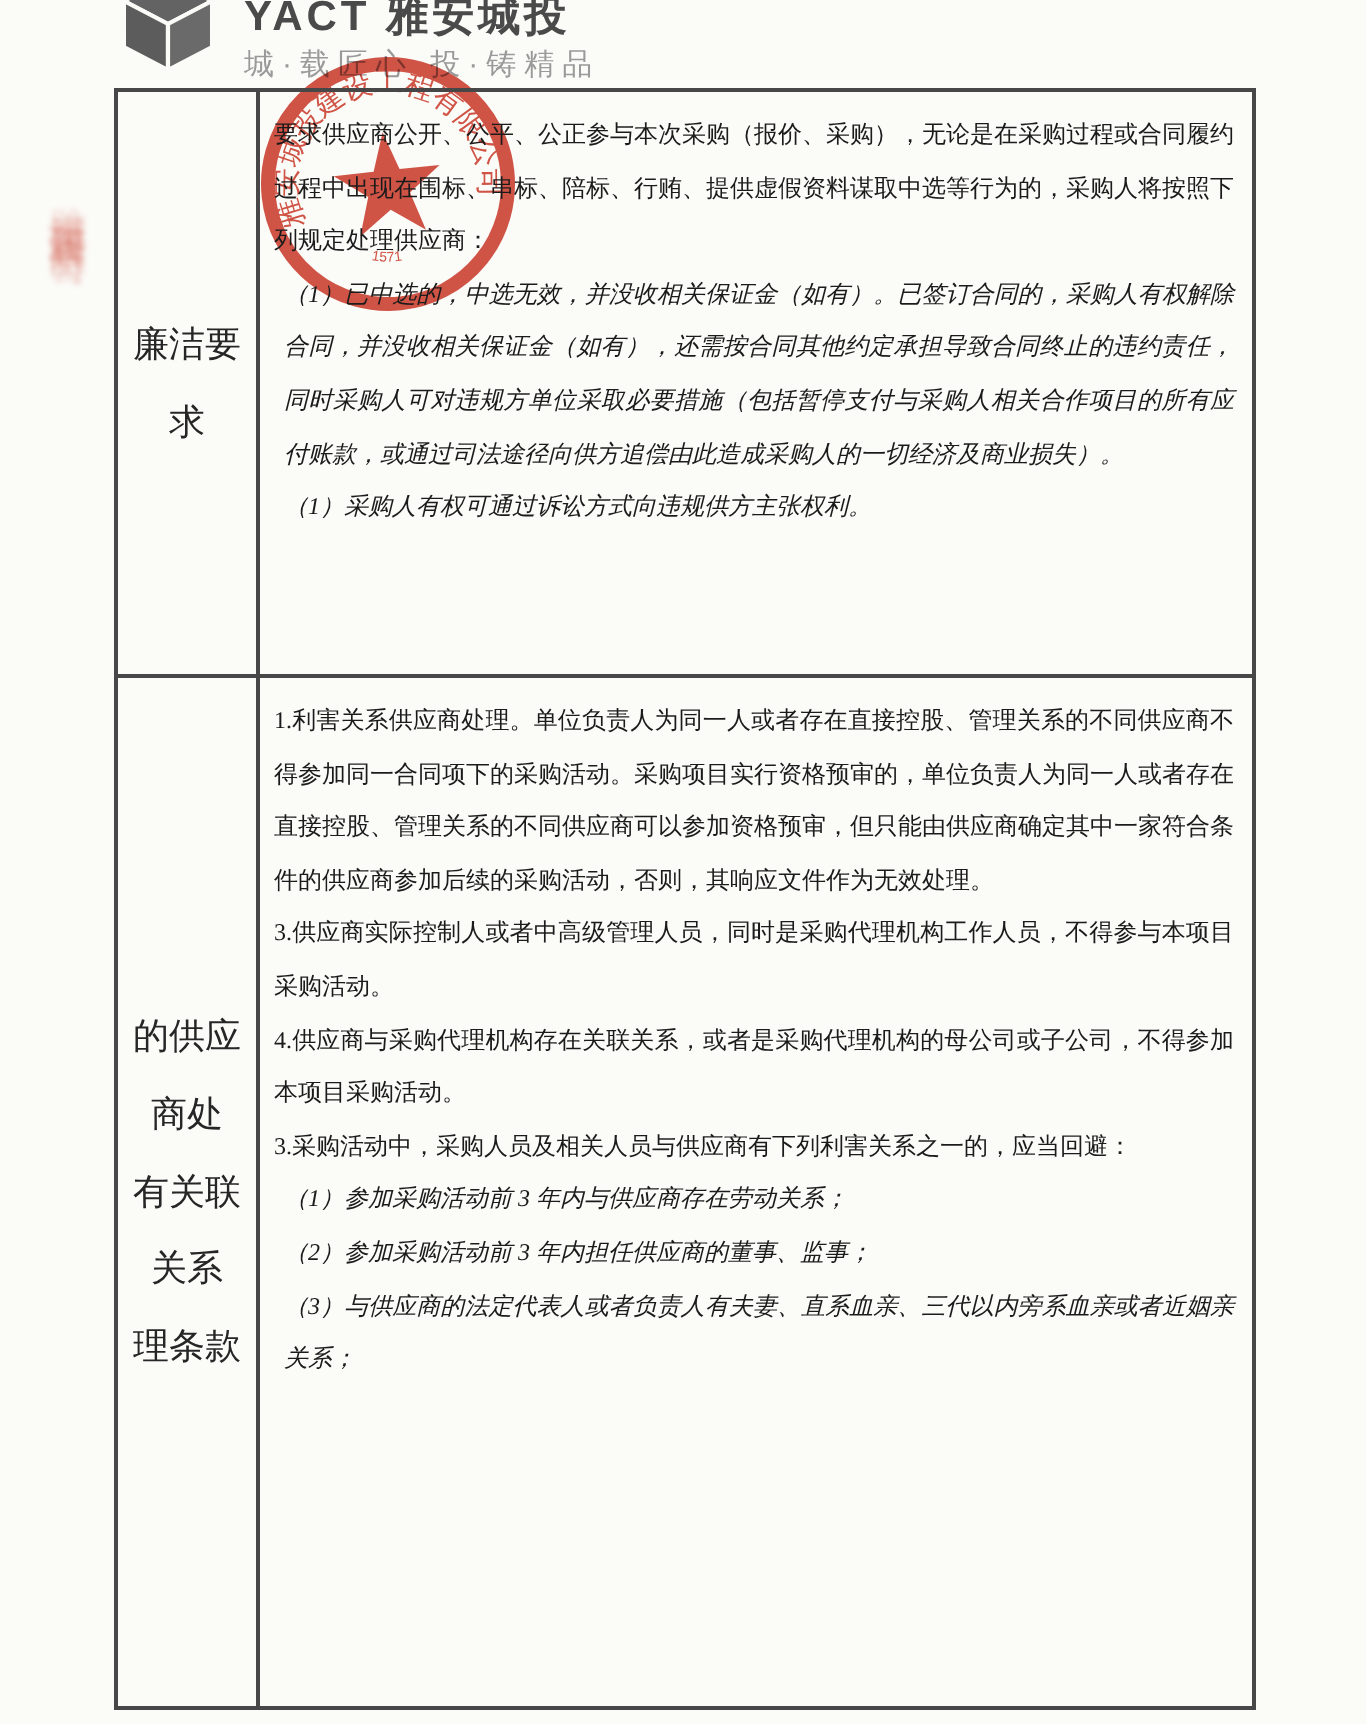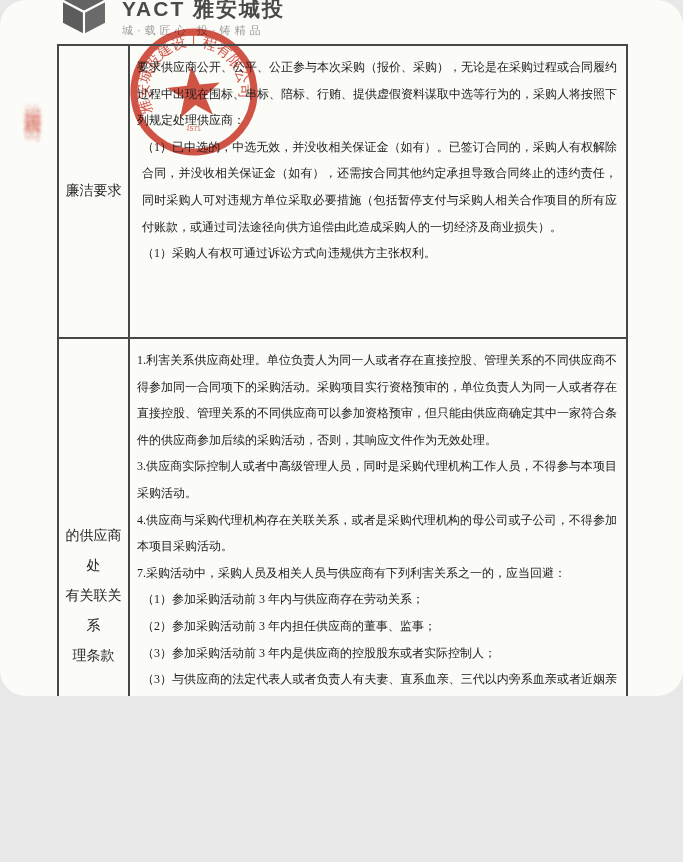--- a/index.html
+++ b/index.html
@@ -1,37 +1,36 @@
 <!DOCTYPE html>
 <html><head>
 <meta charset="utf-8">
 <style>
   html,body{margin:0;padding:0;background:#e8e8e8;}
   .page{
     position:relative;
-    width:683px;height:696px;
+    width:683px;height:862px;
     margin:0 auto;
     background:#fbfbf8;
     overflow:hidden;
     font-family:"Liberation Serif", serif;
     color:#1b1b1b;
-    border-radius:26px;
   }
   
   .letterhead{position:absolute;left:58px;top:-9px;display:flex;align-items:flex-start;}
   .logo-cube{flex:0 0 auto;}
   .brand-block{margin-left:12px;padding-top:6px;}
   .brand{
     font-family:"Liberation Sans", sans-serif;
     font-weight:bold;font-size:21px;letter-spacing:2px;color:#4a4a4a;
     white-space:nowrap;line-height:1.1;
   }
   .tagline{
     font-family:"Liberation Sans", sans-serif;
-    font-size:11px;letter-spacing:4px;color:#9a9a9a;margin-top:3px;white-space:nowrap;
+    font-size:15px;letter-spacing:4px;color:#9a9a9a;margin-top:3px;white-space:nowrap;
   }
   
   .seal{
     position:absolute;left:126px;top:22px;width:136px;height:140px;
     mix-blend-mode:multiply;opacity:.85;filter:blur(.3px);
     pointer-events:none;
   }
   .seal-bleed{
     position:absolute;left:16px;top:88px;height:210px;width:30px;
     writing-mode:vertical-rl;text-orientation:upright;
@@ -45,30 +44,30 @@
     border:2px solid #474747;box-sizing:border-box;
     background:transparent;
     display:flex;flex-direction:column;
   }
   .t-row{display:flex;box-sizing:border-box;}
   .t-row.first{height:293px;border-bottom:2px solid #474747;}
   .t-row.second{flex:1;}
   .label-cell{
     width:71px;flex:0 0 71px;border-right:2px solid #474747;box-sizing:border-box;
     display:flex;flex-direction:column;align-items:center;justify-content:center;
-    font-size:14px;line-height:2.15;text-align:center;color:#262626;
+    font-size:18px;line-height:2.15;text-align:center;color:#262626;
   }
   .content-cell{
     flex:1;box-sizing:border-box;overflow:hidden;
     padding:8px 9px 0 7px;
     font-size:12px;line-height:26.6px;
     text-align:justify;
   }
   .content-cell p{margin:0;}
-  .content-cell p.indent{padding-left:5px;}
+  .content-cell p.indent{padding-left:5px;font-style:italic;}
 </style>
 </head>
 <body>
 
 <div class="page">
 
   <div class="letterhead">
     <svg class="logo-cube" width="52" height="46" viewBox="0 0 54 48" style="margin-top:-2px;">
       <polygon points="27,0 50,12 27,24 4,12" fill="#636363" stroke="#fbfbf8" stroke-width="2.2"></polygon>
       <polygon points="4,12 27,24 27,48 4,36" fill="#5c5c5c" stroke="#fbfbf8" stroke-width="2.2"></polygon>
@@ -113,22 +112,21 @@
     <div class="t-row second">
       <div class="label-cell">
           <div>的供应商处</div>
           <div>有关联关系</div>
           <div>理条款</div>
         </div>
       <div class="content-cell">
           <p>1.利害关系供应商处理。单位负责人为同一人或者存在直接控股、管理关系的不同供应商不得参加同一合同项下的采购活动。采购项目实行资格预审的，单位负责人为同一人或者存在直接控股、管理关系的不同供应商可以参加资格预审，但只能由供应商确定其中一家符合条件的供应商参加后续的采购活动，否则，其响应文件作为无效处理。</p>
           <p>3.供应商实际控制人或者中高级管理人员，同时是采购代理机构工作人员，不得参与本项目采购活动。</p>
           <p>4.供应商与采购代理机构存在关联关系，或者是采购代理机构的母公司或子公司，不得参加本项目采购活动。</p>
-          <p>7.采购活动中，采购人员及相关人员与供应商有下列利害关系之一的，应当回避：</p>
+          <p>3.采购活动中，采购人员及相关人员与供应商有下列利害关系之一的，应当回避：</p>
           <p class="indent">（1）参加采购活动前 3 年内与供应商存在劳动关系；</p>
           <p class="indent">（2）参加采购活动前 3 年内担任供应商的董事、监事；</p>
-          <p class="indent">（3）参加采购活动前 3 年内是供应商的控股股东或者实际控制人；</p>
           <p class="indent">（3）与供应商的法定代表人或者负责人有夫妻、直系血亲、三代以内旁系血亲或者近姻亲关系；</p>
         </div>
     </div>
 
   </div>
 </div>
 
 </body></html>

